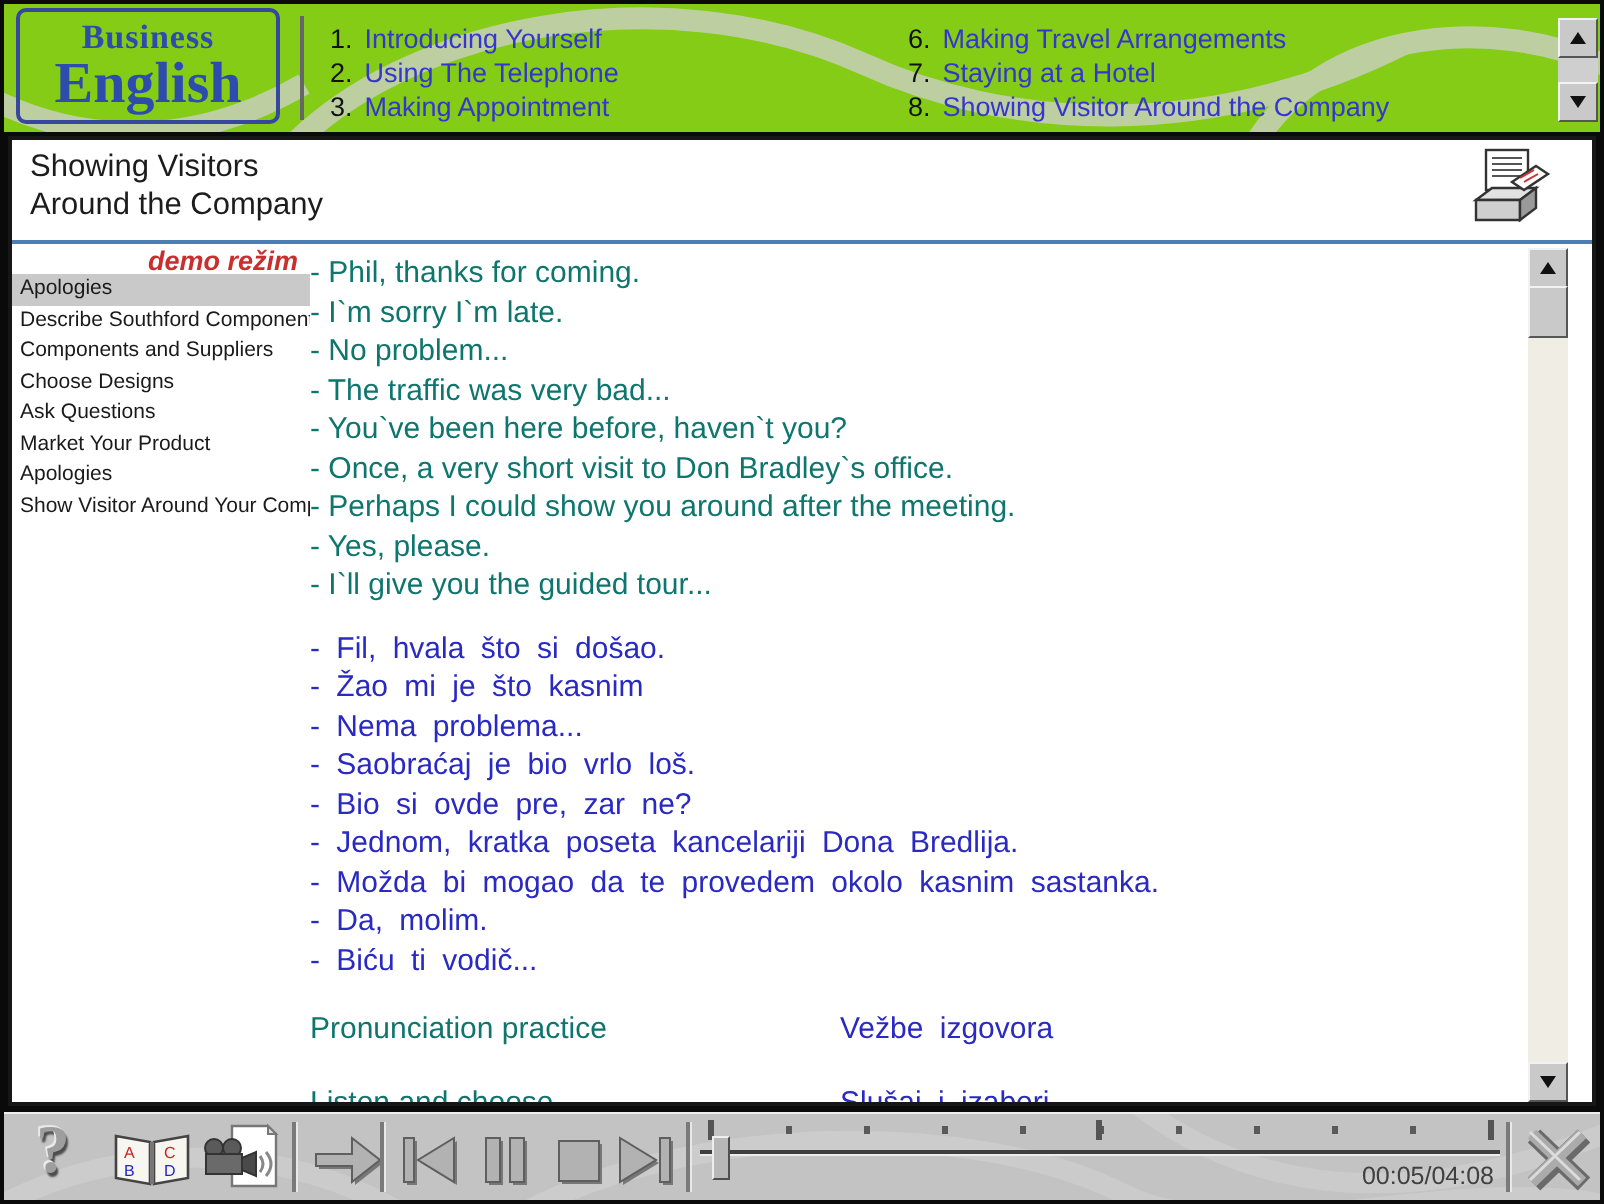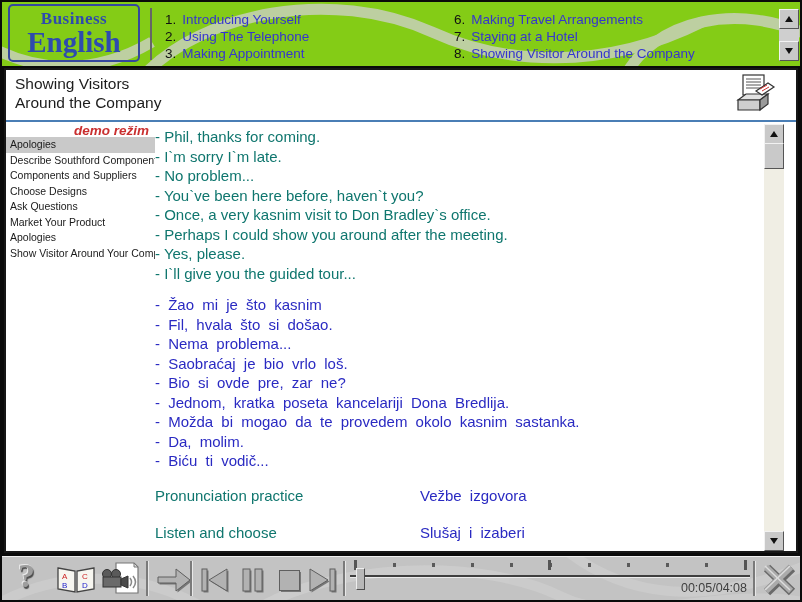--- a/index.html
+++ b/index.html
@@ -157,29 +157,30 @@
       <div class="side-item">Market Your Product</div>
       <div class="side-item">Apologies</div>
       <div class="side-item">Show Visitor Around Your Comp</div>
     </div>
 
     <div class="dialogue">
       <div class="block-en">
         <div class="line en">- Phil, thanks for coming.</div>
         <div class="line en">- I`m sorry I`m late.</div>
         <div class="line en">- No problem...</div>
+        <div class="line en">- The traffic was very bad...</div>
         <div class="line en">- You`ve been here before, haven`t you?</div>
-        <div class="line en">- Once, a very kasnim visit to Don Bradley`s office.</div>
+        <div class="line en">- Once, a very short visit to Don Bradley`s office.</div>
         <div class="line en">- Perhaps I could show you around after the meeting.</div>
         <div class="line en">- Yes, please.</div>
         <div class="line en">- I`ll give you the guided tour...</div>
       </div>
       <div class="block-sr">
+        <div class="line sr">- Fil, hvala što si došao.</div>
         <div class="line sr">- Žao mi je što kasnim</div>
-        <div class="line sr">- Fil, hvala što si došao.</div>
         <div class="line sr">- Nema problema...</div>
         <div class="line sr">- Saobraćaj je bio vrlo loš.</div>
         <div class="line sr">- Bio si ovde pre, zar ne?</div>
         <div class="line sr">- Jednom, kratka poseta kancelariji Dona Bredlija.</div>
         <div class="line sr">- Možda bi mogao da te provedem okolo kasnim sastanka.</div>
         <div class="line sr">- Da, molim.</div>
         <div class="line sr">- Biću ti vodič...</div>
       </div>
       <div class="row-pron">
         <span class="line en">Pronunciation practice</span>

